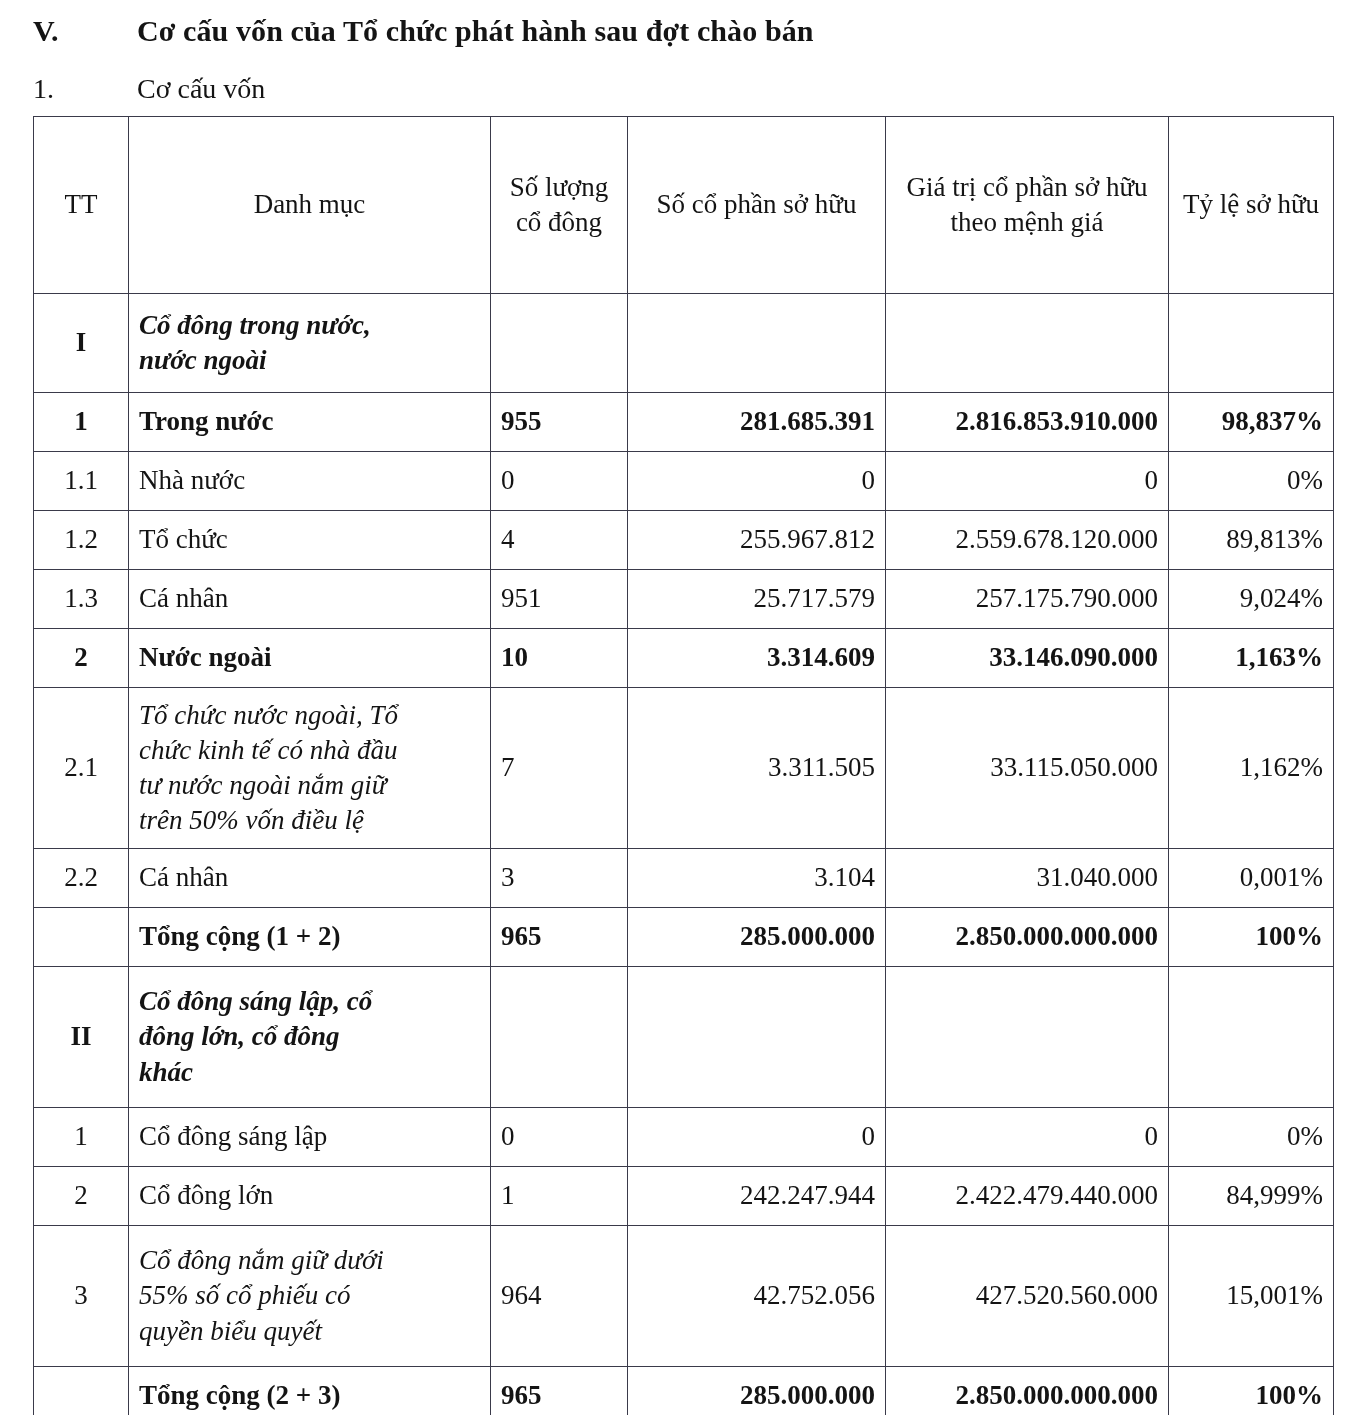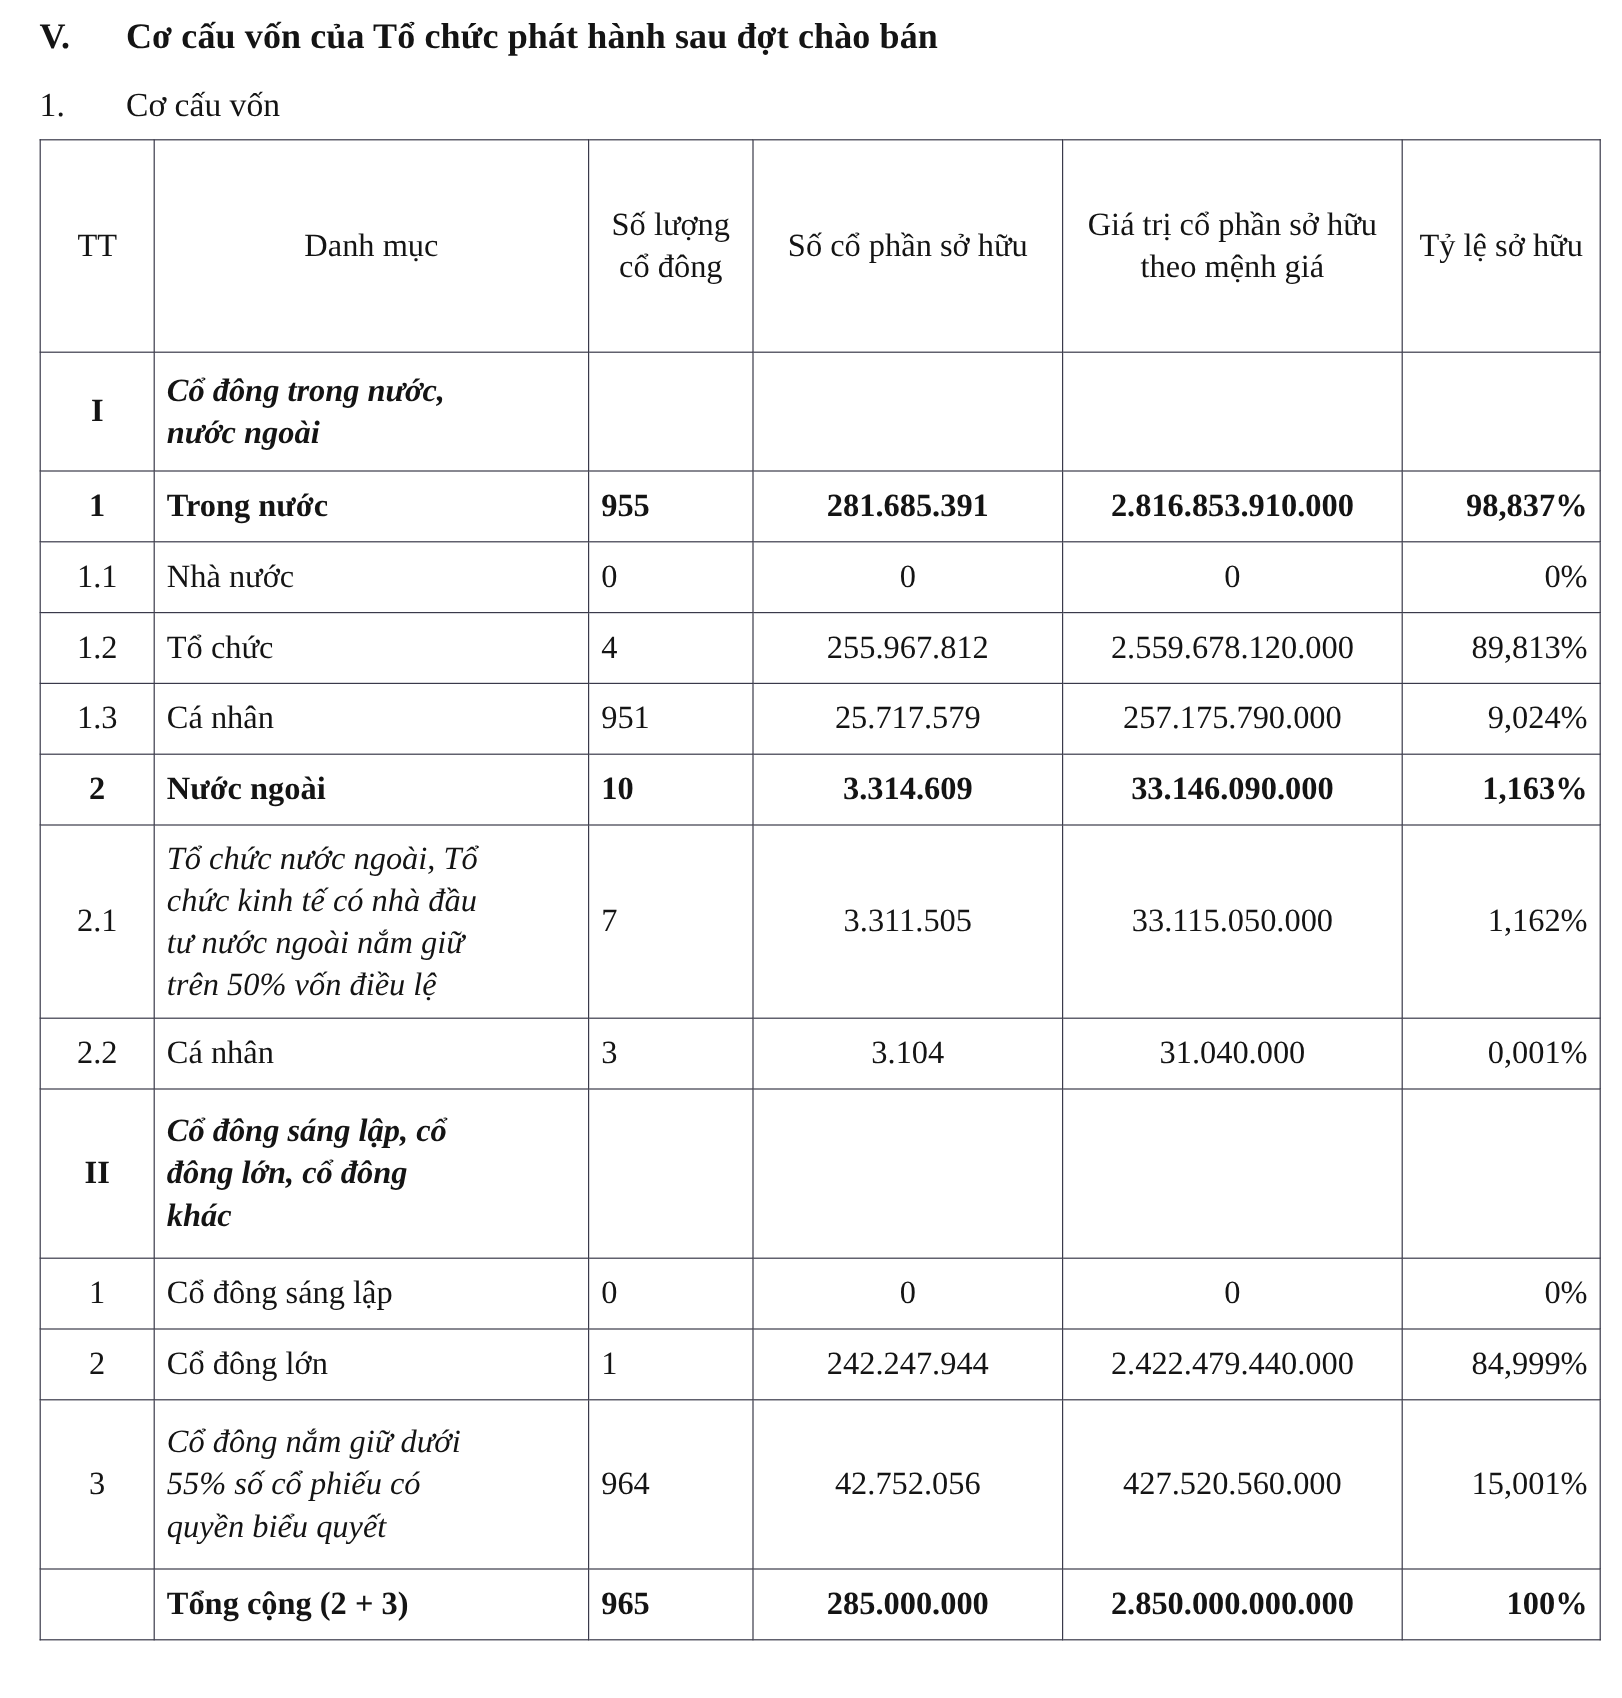--- a/index.html
+++ b/index.html
@@ -45,21 +45,21 @@
     margin-top: 25px;
     margin-bottom: 11px;
     font-size: 28px;
     font-weight: normal;
   }
   .heading-sub .num {
     width: 72px;
     flex: 0 0 72px;
     font-weight: normal;
   }
-  .heading-text { white-space: pre; }
+  .heading-text { white-space: pre; margin-left: 32px; }
 
   
   .tbl-wrap {
     padding-left: 33px;
     padding-right: 19px;
   }
   table.cap {
     border-collapse: collapse;
     width: 1300px;
     table-layout: fixed;
@@ -87,21 +87,21 @@
     font-size: 27px;
     line-height: 1.24;
     height: 164px;
     padding: 4px 6px;
   }
   thead th.h-tt   { font-size: 27px; }
   thead th.h-name { font-size: 27px; }
 
   td.tt      { text-align: center; }
   td.name    { text-align: left; padding-left: 14px; }
-  td.num     { text-align: center; padding-right: 14px; }
+  td.num     { text-align: right; padding-right: 14px; }
   td.qty     { text-align: left; padding-right: 16px; }
   td.pct     { text-align: right; padding-right: 14px; }
 
   tr.bold td { font-weight: bold; }
 
   .r-tall-1 td { height: 86px; }
   .r-std   td  { height: 46px; }
   .r-tall-2 td { height: 148px; }
   .r-tall-3 td { height: 128px; }
 
@@ -204,20 +204,28 @@
             <td class="pct">1,162%</td>
           </tr>
           <tr class="r-std">
             <td class="tt">2.2</td>
             <td class="name">Cá nhân</td>
             <td class="qty">3</td>
             <td class="num">3.104</td>
             <td class="num">31.040.000</td>
             <td class="pct">0,001%</td>
           </tr>
+          <tr class="bold r-std">
+            <td class="tt"></td>
+            <td class="name">Tổng cộng (1 + 2)</td>
+            <td class="qty">965</td>
+            <td class="num">285.000.000</td>
+            <td class="num">2.850.000.000.000</td>
+            <td class="pct">100%</td>
+          </tr>
           <tr class="bold r-tall-3">
             <td class="tt">II</td>
             <td class="name name-multiline">Cổ đông sáng lập, cổ
 đông lớn, cổ đông
 khác</td>
             <td class="qty"></td>
             <td class="num"></td>
             <td class="num"></td>
             <td class="pct"></td>
           </tr>

